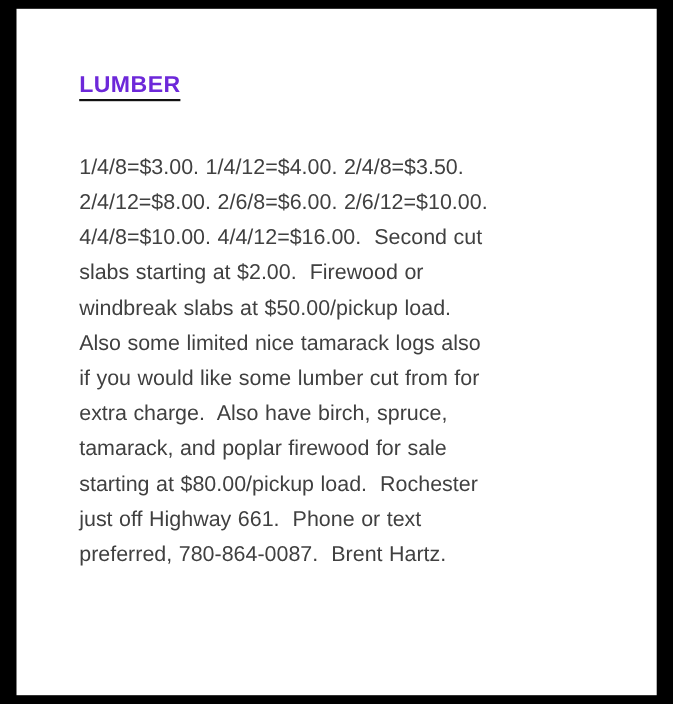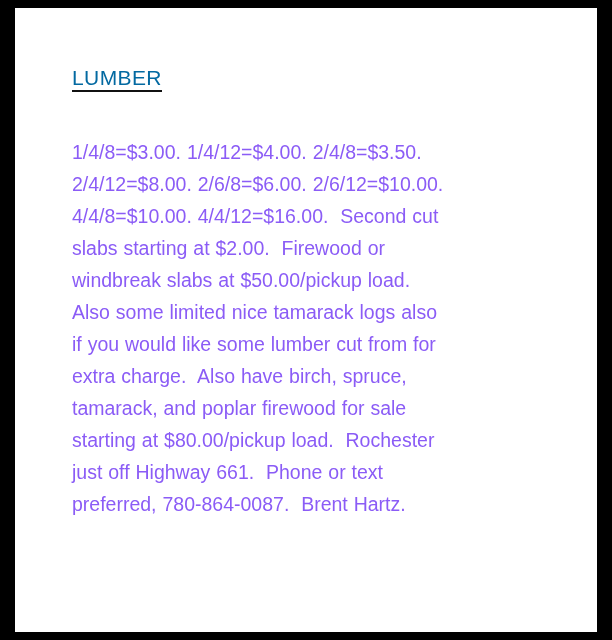--- a/index.html
+++ b/index.html
@@ -22,35 +22,35 @@
     background: #ffffff;
   }
   .content {
     position: absolute;
     left: 57px;
     top: 58px;
     width: 480px;
   }
   .doc-title {
     font-family: "Liberation Sans", sans-serif;
-    font-weight: normal;
+    font-weight: bold;
     font-size: 21px;
     letter-spacing: 0.4px;
-    color: #0369a1;
+    color: #6d28d9;
     display: inline-block;
     border-bottom: 2px solid #111111;
     padding-bottom: 1px;
     line-height: 1.1;
   }
   .body-text {
     margin-top: 44px;
     font-family: "Liberation Sans", sans-serif;
     font-size: 19.5px;
     line-height: 32px;
-    color: #8b5cf6;
+    color: #404040;
     text-align: left;
     white-space: pre-wrap;
     word-spacing: 0.5px;
   }
 </style>
 </head>
 <body>
 
 <div class="page">
   <div class="content">

